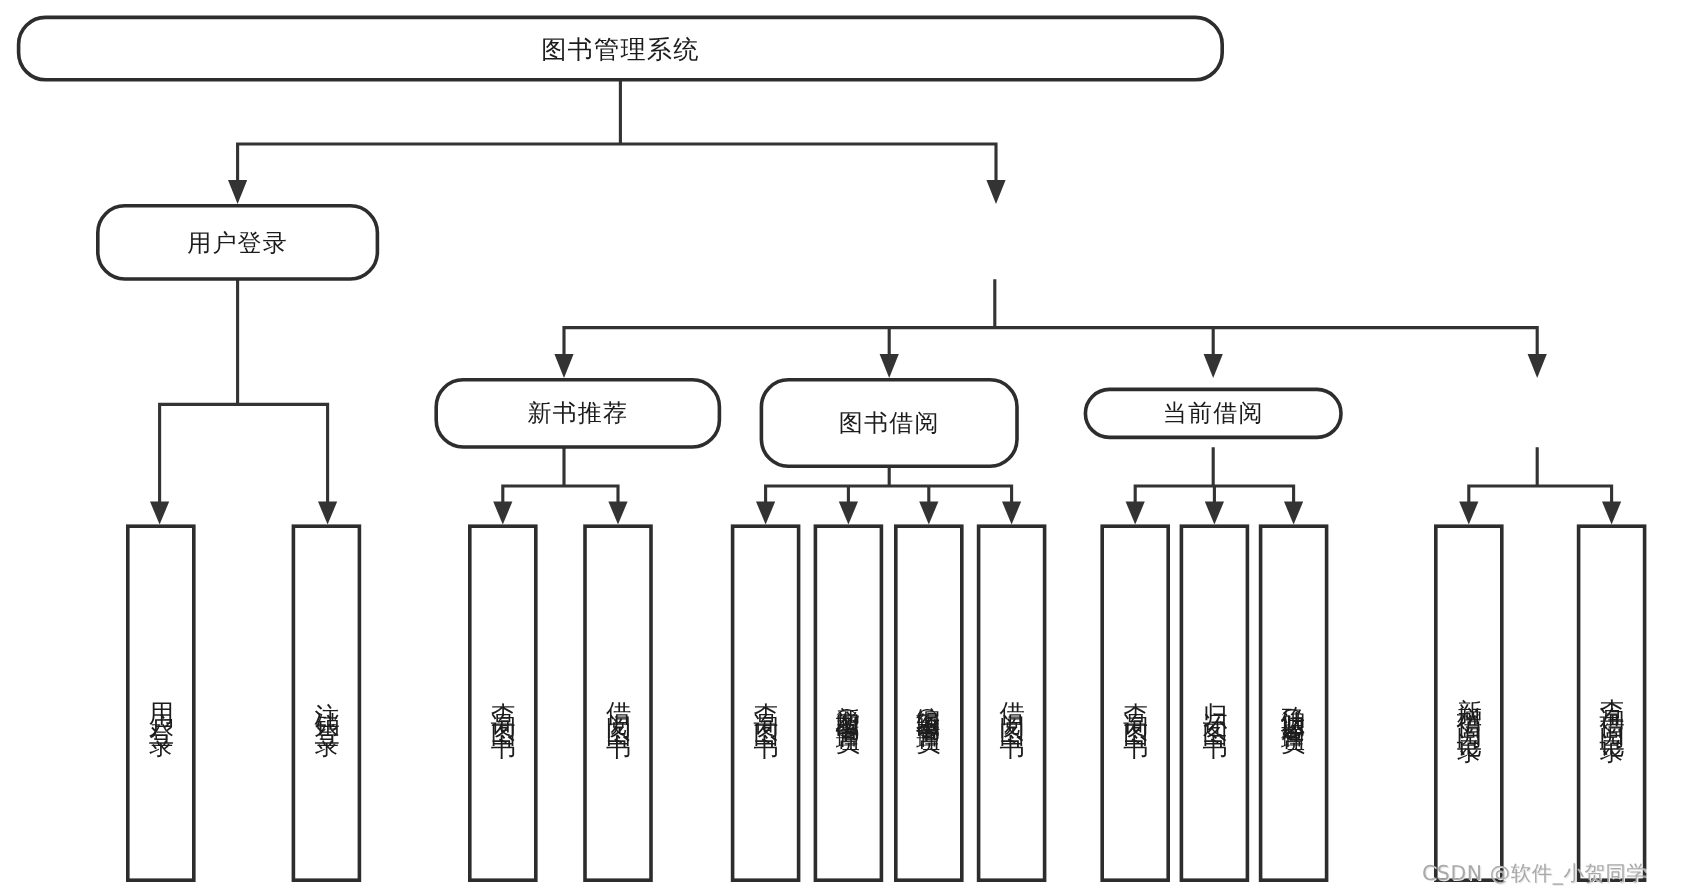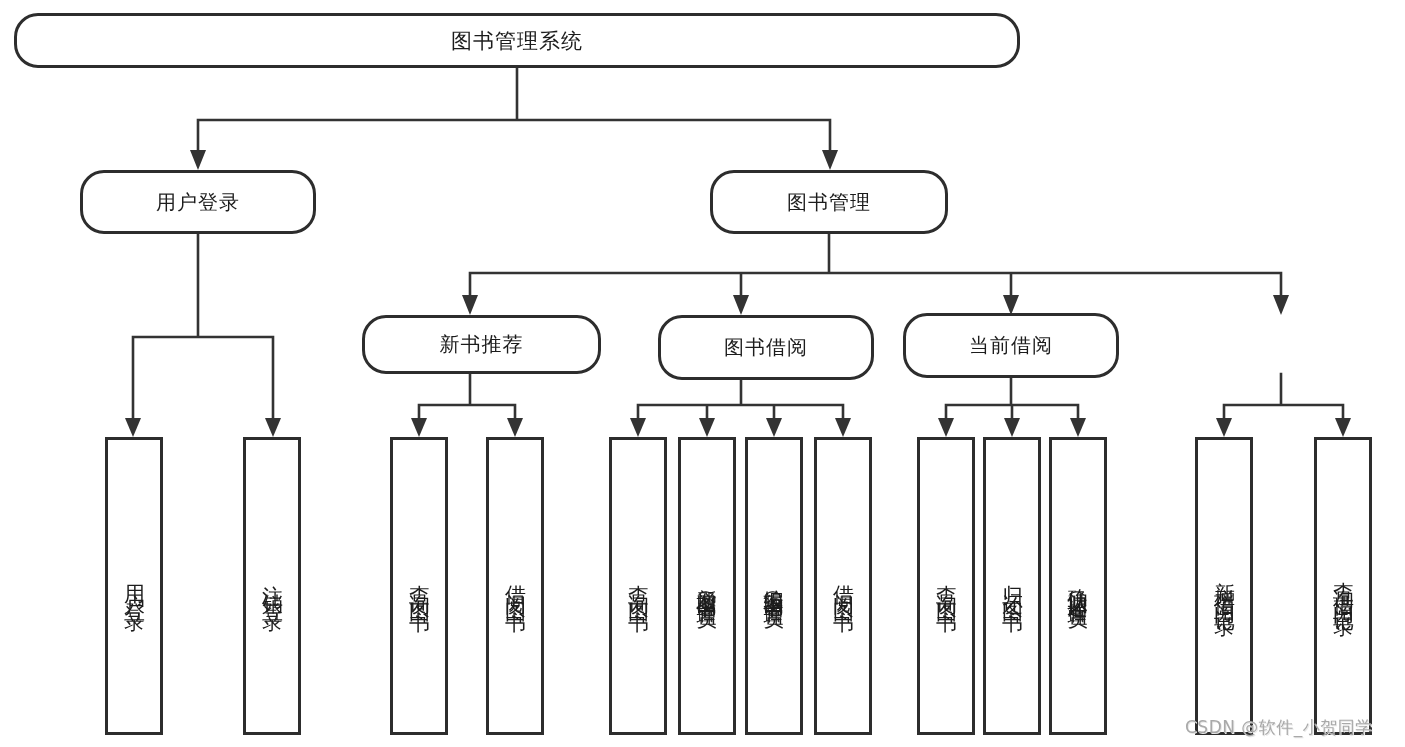--- a/index.html
+++ b/index.html
@@ -74,31 +74,28 @@
     </g>
   </svg>
 
   <div class="box hbox root" style="left:14px;top:13px;width:1006px;height:55px">
     <span>图书管理系统</span>
   </div>
 
   <div class="box hbox" style="left:80px;top:170px;width:236px;height:64px">
     <span>用户登录</span>
   </div>
-  <div class="box hbox" style="left:710px;top:170px;width:238px;height:64px">
-    <span>图书管理</span>
-  </div>
 
   <div class="box hbox" style="left:362px;top:315px;width:239px;height:59px">
     <span>新书推荐</span>
   </div>
-  <div class="box hbox" style="left:658px;top:315px;width:216px;height:65px">
+  <div class="box hbox" style="left:633px;top:315px;width:216px;height:75px">
     <span>图书借阅</span>
   </div>
-  <div class="box hbox" style="left:903px;top:313px;width:216px;height:65px">
+  <div class="box hbox" style="left:903px;top:323px;width:216px;height:43px">
     <span>当前借阅</span>
   </div>
 
   <div class="box vbox" style="left:105px">
     <span class="vtext">用户登录</span>
   </div>
   <div class="box vbox" style="left:243px">
     <span class="vtext">注销登录</span>
   </div>
 

